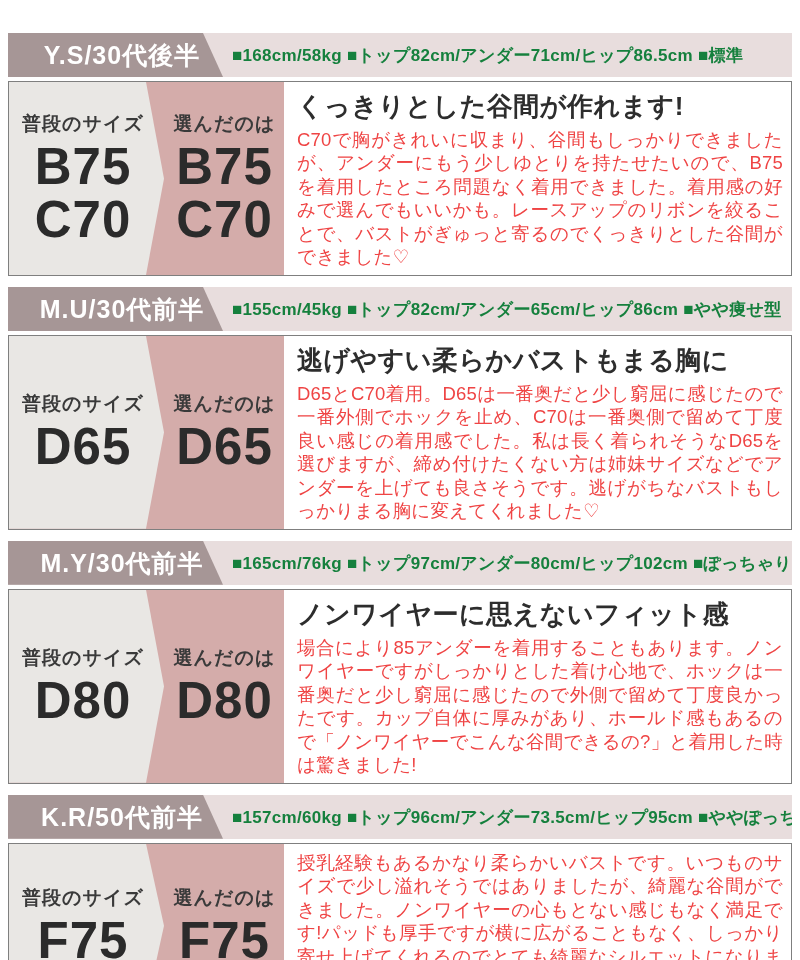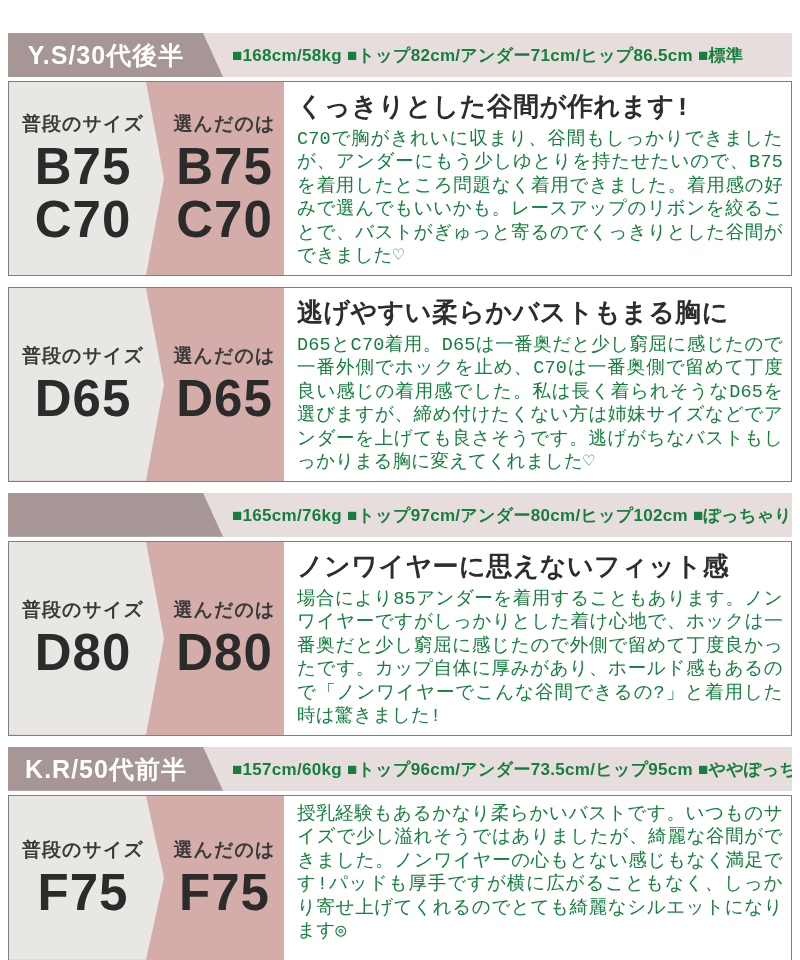--- a/index.html
+++ b/index.html
@@ -39,20 +39,21 @@
     left: 0; top: 0;
     width: 196px;
     height: 44px;
     line-height: 44px;
     text-align: center;
     color: #ffffff;
     font-size: 25px;
     font-weight: 700;
     letter-spacing: 1px;
     z-index: 1;
+    padding-left: 16px;
   }
   .bar-stats {
     position: absolute;
     left: 224px; right: 6px; top: 0;
     height: 44px;
     line-height: 45px;
     color: #15803d;
     font-size: 17px;
     font-weight: 700;
     letter-spacing: 0.3px;
@@ -105,33 +106,32 @@
     font-weight: 700;
     color: #2b2b2b;
     line-height: 1.04;
     white-space: pre-line;
     letter-spacing: 1px;
   }
   .review {
     flex: 1;
     padding: 7px 8px 6px 13px;
     box-sizing: border-box;
-    font-family: Liberation Mono, monospace;
   }
   .review-title {
     font-size: 26px;
     font-weight: 700;
     color: #2d2d2d;
     margin: 0 0 4px 0;
     letter-spacing: 0.5px;
   }
   .review-body {
     font-size: 18.5px;
     line-height: 1.27;
-    color: #15803d;
+    color: #ef4444;
     letter-spacing: 0.2px;
     text-align: justify;
   }
 </style>
 </head>
 <body>
 
 <div id="page">
   <div id="sections">
   <div class="section">
@@ -155,20 +155,25 @@
         </div>
       </div>
       <div class="review">
         <div class="review-title">くっきりとした谷間が作れます!</div>
         <div class="review-body">C70で胸がきれいに収まり、谷間もしっかりできましたが、アンダーにもう少しゆとりを持たせたいので、B75を着用したところ問題なく着用できました。着用感の好みで選んでもいいかも。レースアップのリボンを絞ることで、バストがぎゅっと寄るのでくっきりとした谷間ができました♡</div>
       </div>
     </div>
   </div>
 
   <div class="section">
+    <div class="bar">
+      <div class="bar-dark"></div>
+      <div class="bar-name">M.U/30代前半</div>
+      <div class="bar-stats">■155cm/45kg ■トップ82cm/アンダー65cm/ヒップ86cm ■やや痩せ型</div>
+    </div>
     <div class="box">
       <div class="size-panel">
         <div class="size-panel-gray"></div>
         <div class="size-col usual">
           <div class="size-label">普段のサイズ</div>
           <div class="size-values">D65</div>
         </div>
         <div class="size-col chosen">
           <div class="size-label">選んだのは</div>
           <div class="size-values">D65</div>
@@ -177,20 +182,21 @@
       <div class="review">
         <div class="review-title">逃げやすい柔らかバストもまる胸に</div>
         <div class="review-body">D65とC70着用。D65は一番奥だと少し窮屈に感じたので一番外側でホックを止め、C70は一番奥側で留めて丁度良い感じの着用感でした。私は長く着られそうなD65を選びますが、締め付けたくない方は姉妹サイズなどでアンダーを上げても良さそうです。逃げがちなバストもしっかりまる胸に変えてくれました♡</div>
       </div>
     </div>
   </div>
 
   <div class="section">
     <div class="bar">
       <div class="bar-dark"></div>
+      <div class="bar-name">M.Y/30代前半</div>
       <div class="bar-stats">■165cm/76kg ■トップ97cm/アンダー80cm/ヒップ102cm ■ぽっちゃり</div>
     </div>
     <div class="box">
       <div class="size-panel">
         <div class="size-panel-gray"></div>
         <div class="size-col usual">
           <div class="size-label">普段のサイズ</div>
           <div class="size-values">D80</div>
         </div>
         <div class="size-col chosen">

